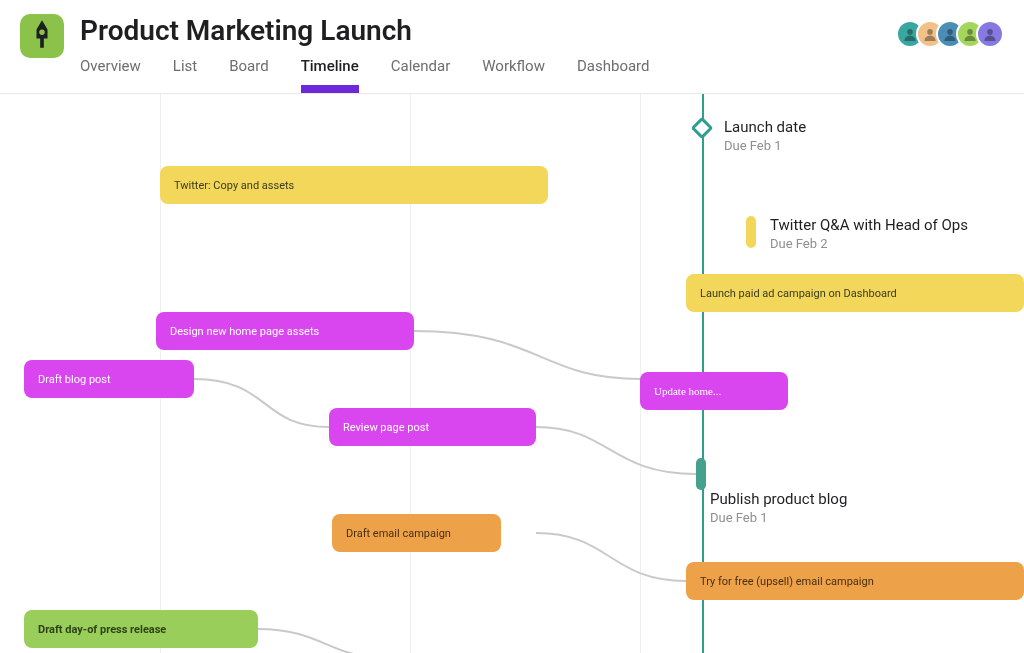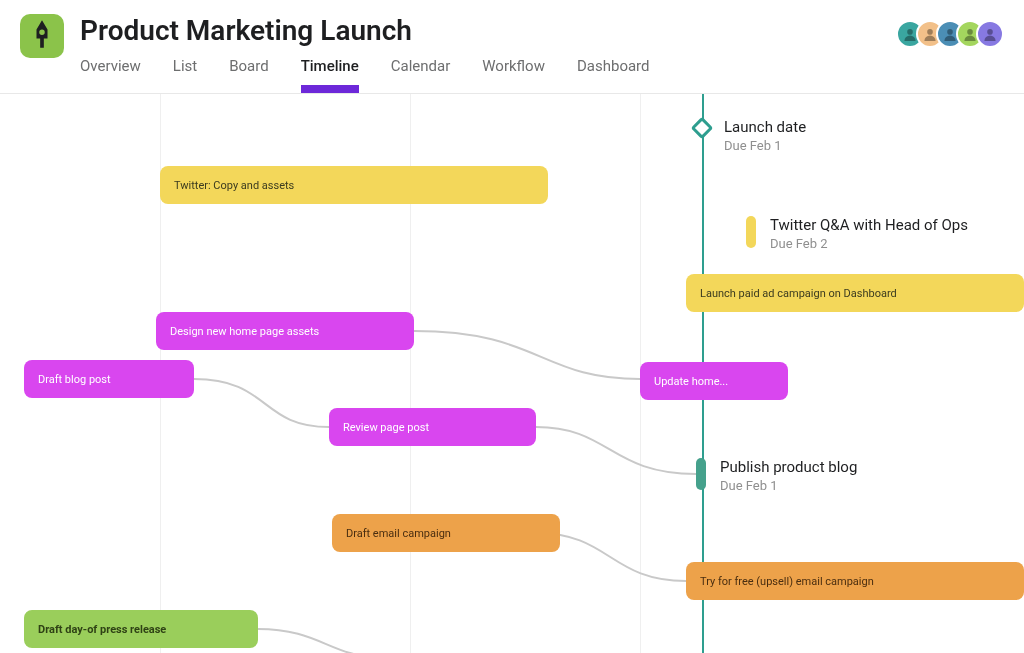--- a/index.html
+++ b/index.html
@@ -130,25 +130,25 @@
   </svg>
 
   <div class="task yellow" style="left:160px; top:72px; width:388px;">Twitter: Copy and assets</div>
 
   <div class="task yellow" style="left:686px; top:180px; width:338px;">Launch paid ad campaign on Dashboard</div>
 
   <div class="task green" style="left:156px; top:218px; width:258px;">Design new home page assets</div>
 
   <div class="task green" style="left:24px; top:266px; width:170px;">Draft blog post</div>
 
-  <div class="task green" style="left:640px; top:268px; width:148px;">Update home...</div>
+  <div class="task green" style="left:640px; top:278px; width:148px;font-family:Liberation Serif, serif;">Update home...</div>
 
   <div class="task green" style="left:329px; top:314px; width:207px;">Review page post</div>
 
-  <div class="task orange" style="left:332px; top:420px; width:228px;">Draft email campaign</div>
+  <div class="task orange" style="left:332px; top:420px; width:169px;">Draft email campaign</div>
 
   <div class="task orange" style="left:686px; top:468px; width:338px;">Try for free (upsell) email campaign</div>
 
   <div class="task lime" style="left:24px; top:516px; width:234px;">Draft day-of press release</div>
 
   <div class="marker" style="left:694px; top:24px;">
     <span class="diamond"></span>
     <span class="txt">
       <div class="mtitle">Launch date</div>
       <div class="mdue">Due Feb 1</div>
@@ -156,21 +156,21 @@
   </div>
 
   <div class="marker" style="left:746px; top:122px;">
     <span class="pill" style="height:32px; background:#f3d75a;"></span>
     <span class="txt">
       <div class="mtitle">Twitter Q&amp;A with Head of Ops</div>
       <div class="mdue">Due Feb 2</div>
     </span>
   </div>
 
-  <div class="marker" style="left:696px; top:364px;">
+  <div class="marker" style="left:696px; top:364px;flex-direction:column;">
     <span class="pill" style="height:32px; background:#45a18c;"></span>
     <span class="txt">
       <div class="mtitle">Publish product blog</div>
       <div class="mdue">Due Feb 1</div>
     </span>
   </div>
 
 </div>
 
 </body></html>

